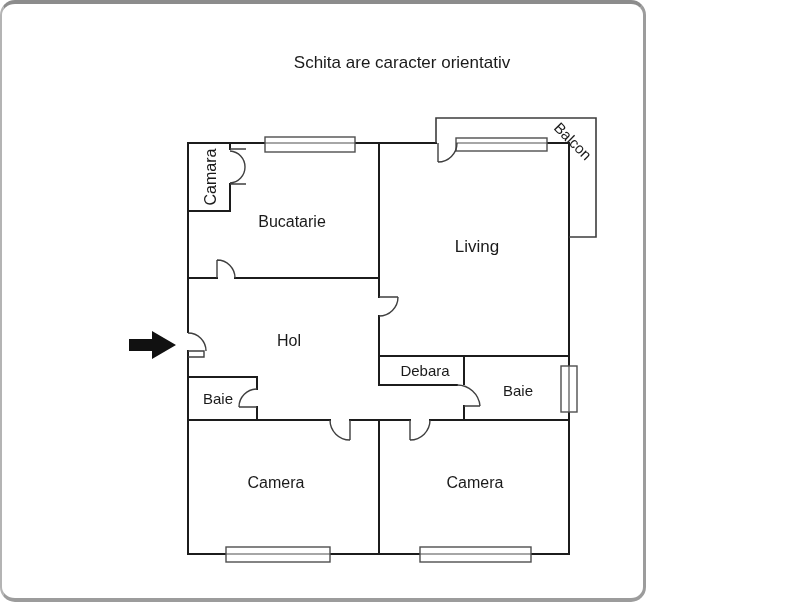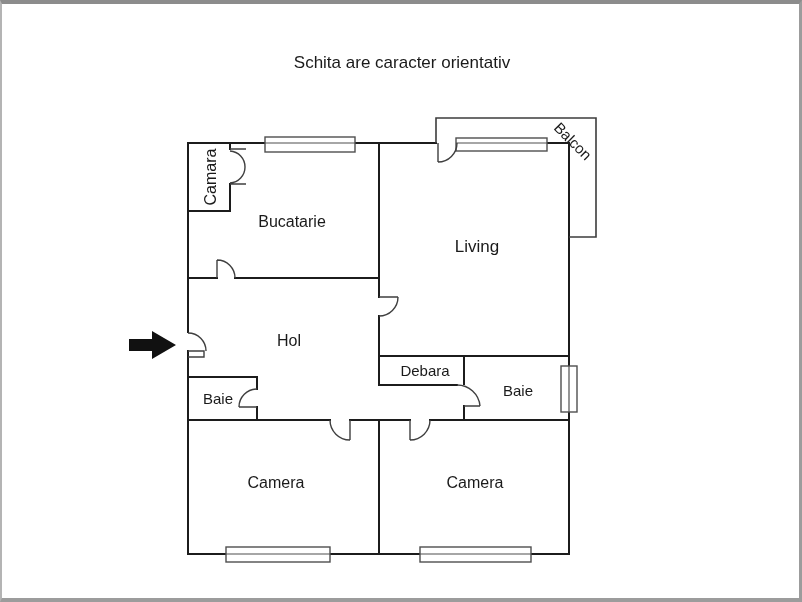--- a/index.html
+++ b/index.html
@@ -1,26 +1,27 @@
 <!DOCTYPE html>
 <html><head>
 <meta charset="utf-8">
 <style>
   html,body{margin:0;padding:0;background:#fff;}
   .canvas{
     position:relative;
-    width:802px;height:602px;
+    width:646px;height:602px;
     box-sizing:border-box;
     background:#ffffff;
     border-top:4px solid #8c8c8c;
     border-left:2px solid #b4b4b4;
     border-right:3px solid #9c9c9c;
     border-bottom:4px solid #9c9c9c;
     overflow:hidden;
     font-family:"Liberation Sans", sans-serif;
+    border-radius:15px;
   }
   svg{display:block;}
   .wall{stroke:#1c1c1c;stroke-width:2;fill:none;stroke-linecap:square;}
   .balcony{stroke:#3c3c3c;stroke-width:1.6;fill:none;}
   .window{stroke:#4f4f4f;stroke-width:1.4;fill:#ffffff;}
   .winline{stroke:#4f4f4f;stroke-width:1.2;fill:none;}
   .door{stroke:#3f3f3f;stroke-width:1.4;fill:none;}
   .arrow{fill:#111111;stroke:none;}
   .lbl{fill:#1a1a1a;}
   .t17{font-size:17px;}

